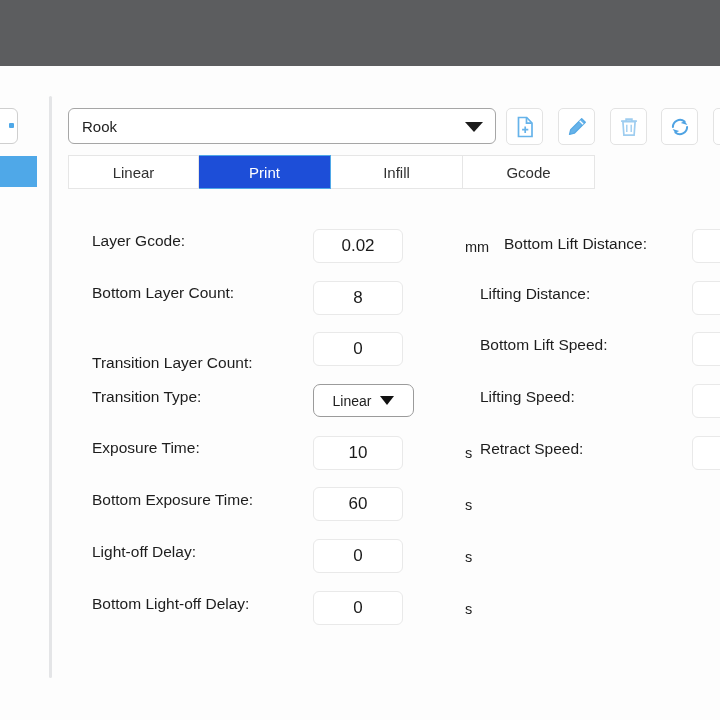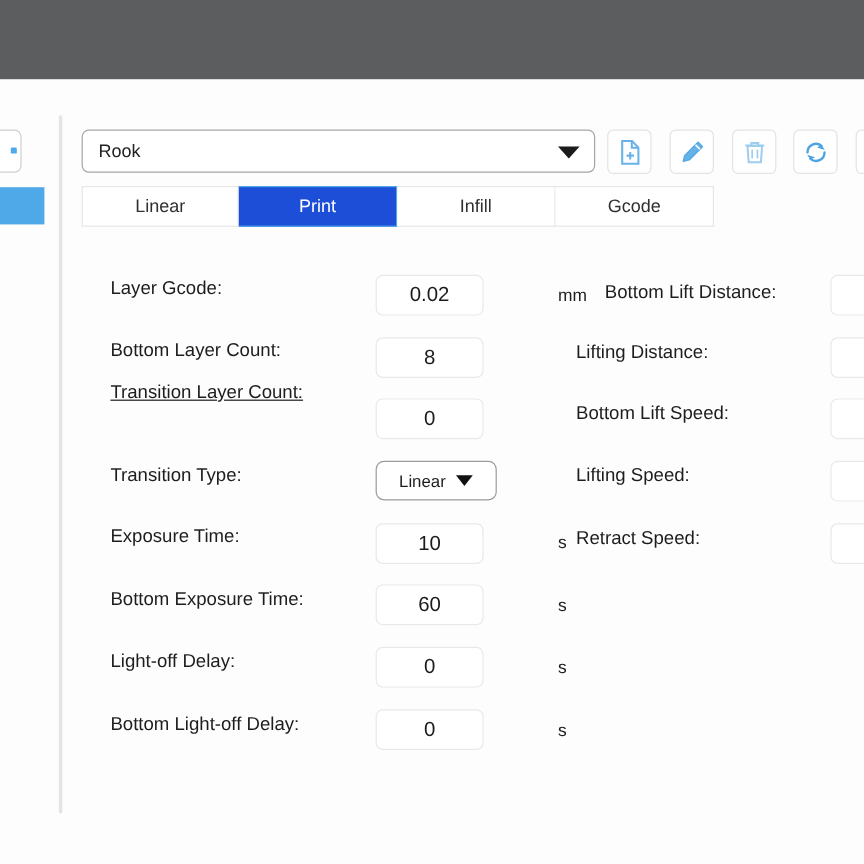--- a/index.html
+++ b/index.html
@@ -177,21 +177,21 @@
 
   <div class="form">
 
     <div class="row-label" style="left:92px;top:231px;">Layer Gcode:</div>
     <div class="field field-l" style="top:229px;">0.02</div>
     <div class="unit" style="left:417px;top:238px;">mm</div>
 
     <div class="row-label" style="left:92px;top:283px;">Bottom Layer Count:</div>
     <div class="field field-l" style="top:281px;">8</div>
 
-    <div class="row-label" style="left:92px;top:318px;text-decoration:underline;">Transition Layer Count:</div>
+    <div class="row-label" style="left:92px;top:353px;">Transition Layer Count:</div>
     <div class="field field-l" style="top:332px;">0</div>
 
     <div class="row-label" style="left:92px;top:387px;">Transition Type:</div>
     <div class="selfield" style="top:384px;">
       <span>Linear</span>
       <span class="sel-arrow"></span>
     </div>
 
     <div class="row-label" style="left:92px;top:438px;">Exposure Time:</div>
     <div class="field field-l" style="top:436px;">10</div>

